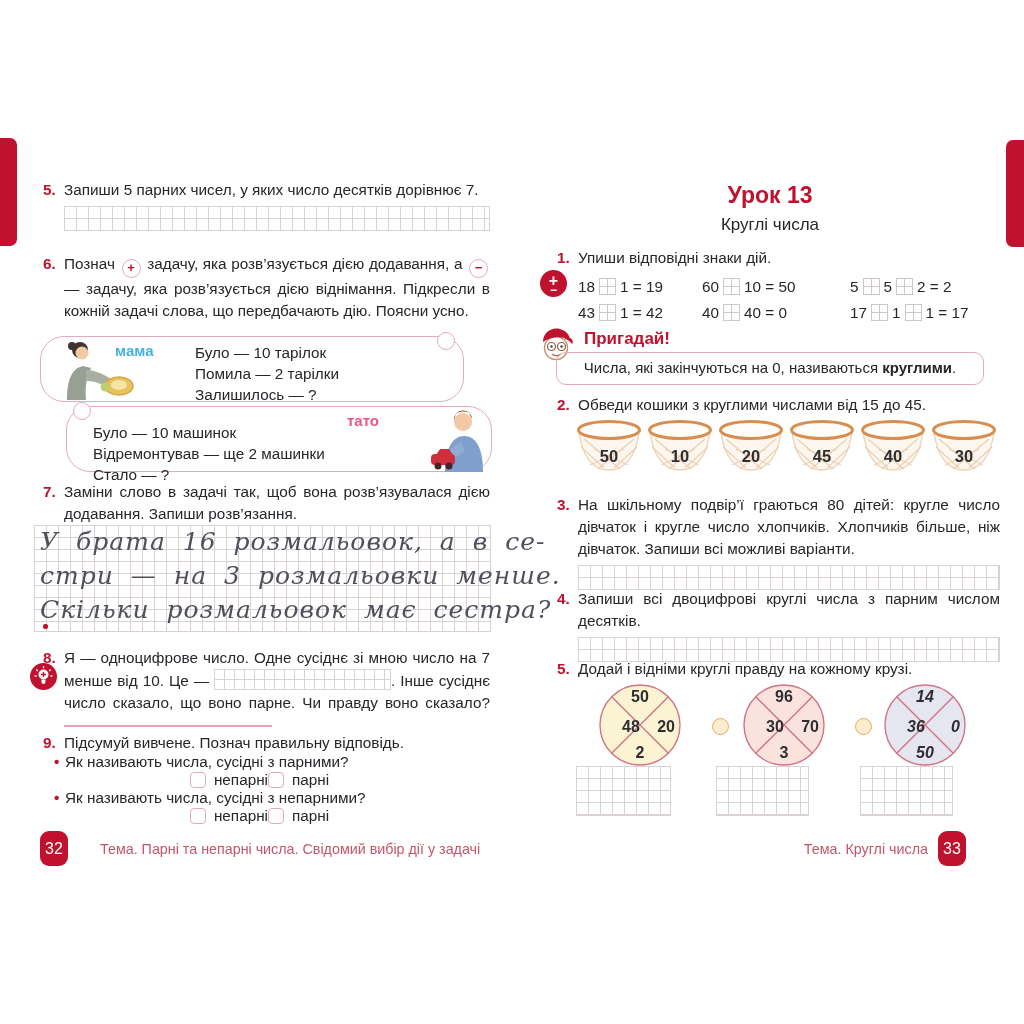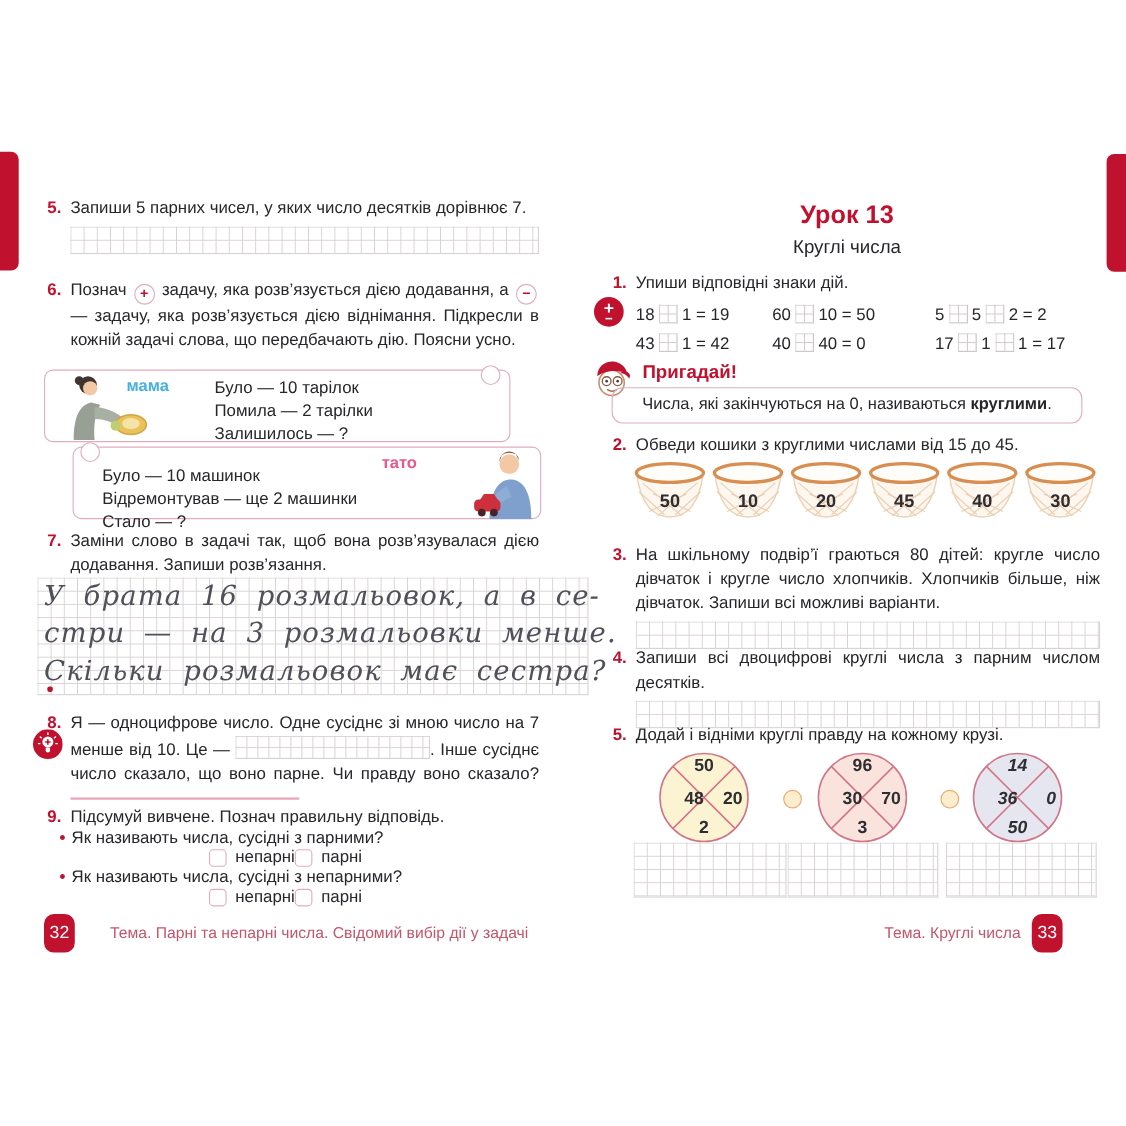--- a/index.html
+++ b/index.html
@@ -21,29 +21,28 @@
   .task{position:absolute;font-size:15.3px;line-height:22px;}
   .task p{margin:0;text-align:justify;}
   .tnum{position:absolute;left:-21px;top:0;color:var(--red);font-weight:bold;}
 
   .grid-bg{
     background-image:linear-gradient(to right,var(--grid) 1px,transparent 1px),
                      linear-gradient(to bottom,var(--grid) 1px,transparent 1px);
     background-size:12px 12px;
     border-right:1px solid var(--grid);
     border-bottom:1px solid var(--grid);
-    padding-left:44px;
   }
   .strip{height:24px;margin-top:5px;}
 
   .opcirc{display:inline-block;width:17px;height:17px;line-height:15px;text-align:center;
     border:1.3px solid var(--pink);border-radius:50%;color:var(--red);font-weight:bold;
     font-size:13px;vertical-align:-3px;margin:0 2px;}
 
-  .card{position:absolute;border:1.6px solid var(--pink);border-radius:8px;background:#fff;font-size:15.3px;}
+  .card{position:absolute;border:1.6px solid var(--pink);border-radius:24px;background:#fff;font-size:15.3px;}
   .hole{position:absolute;width:16px;height:16px;border:1.4px solid var(--pink);border-radius:50%;background:#fff;}
   .clines{position:absolute;line-height:21px;}
   .clabel{position:absolute;font-size:15px;font-weight:bold;}
 
   .hand{font-family:"DejaVu Serif",serif;font-style:italic;color:#50505A;}
   .hl{position:absolute;left:6px;font-size:25px;letter-spacing:1px;word-spacing:8px;white-space:nowrap;}
   .hdot{position:absolute;left:9px;top:99px;width:5px;height:5px;background:var(--red);border-radius:2px;}
 
   .badge{position:absolute;width:27px;height:27px;}
   .pm{position:absolute;width:27px;height:27px;border-radius:50%;background:var(--red);color:#fff;

